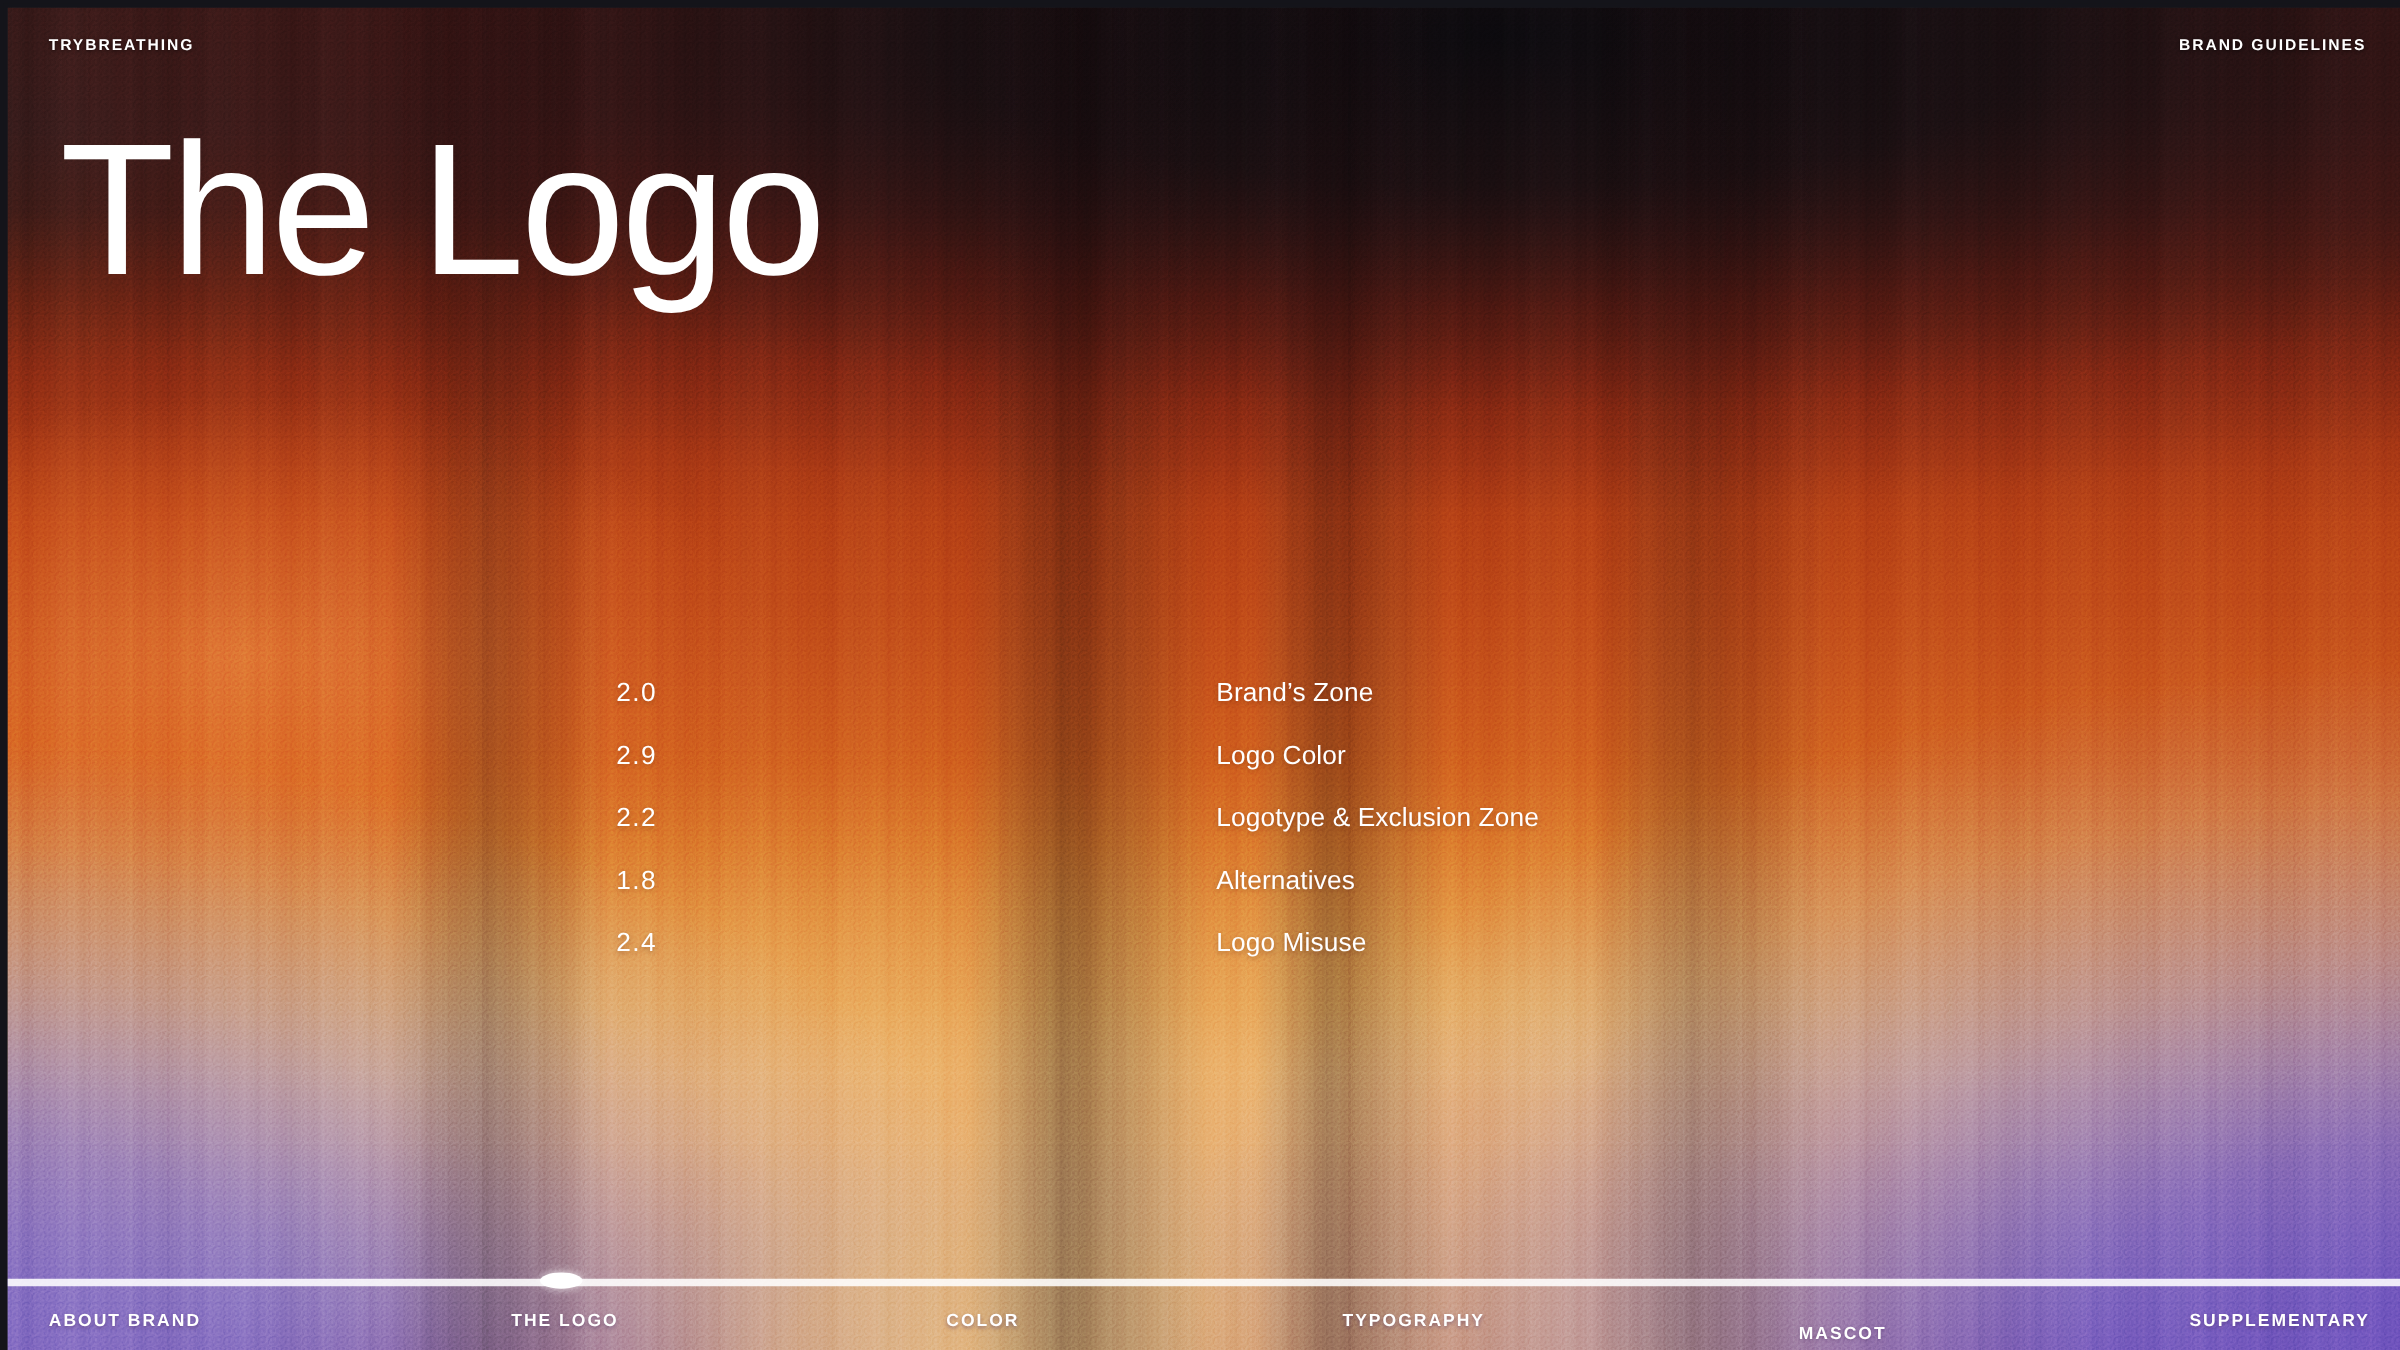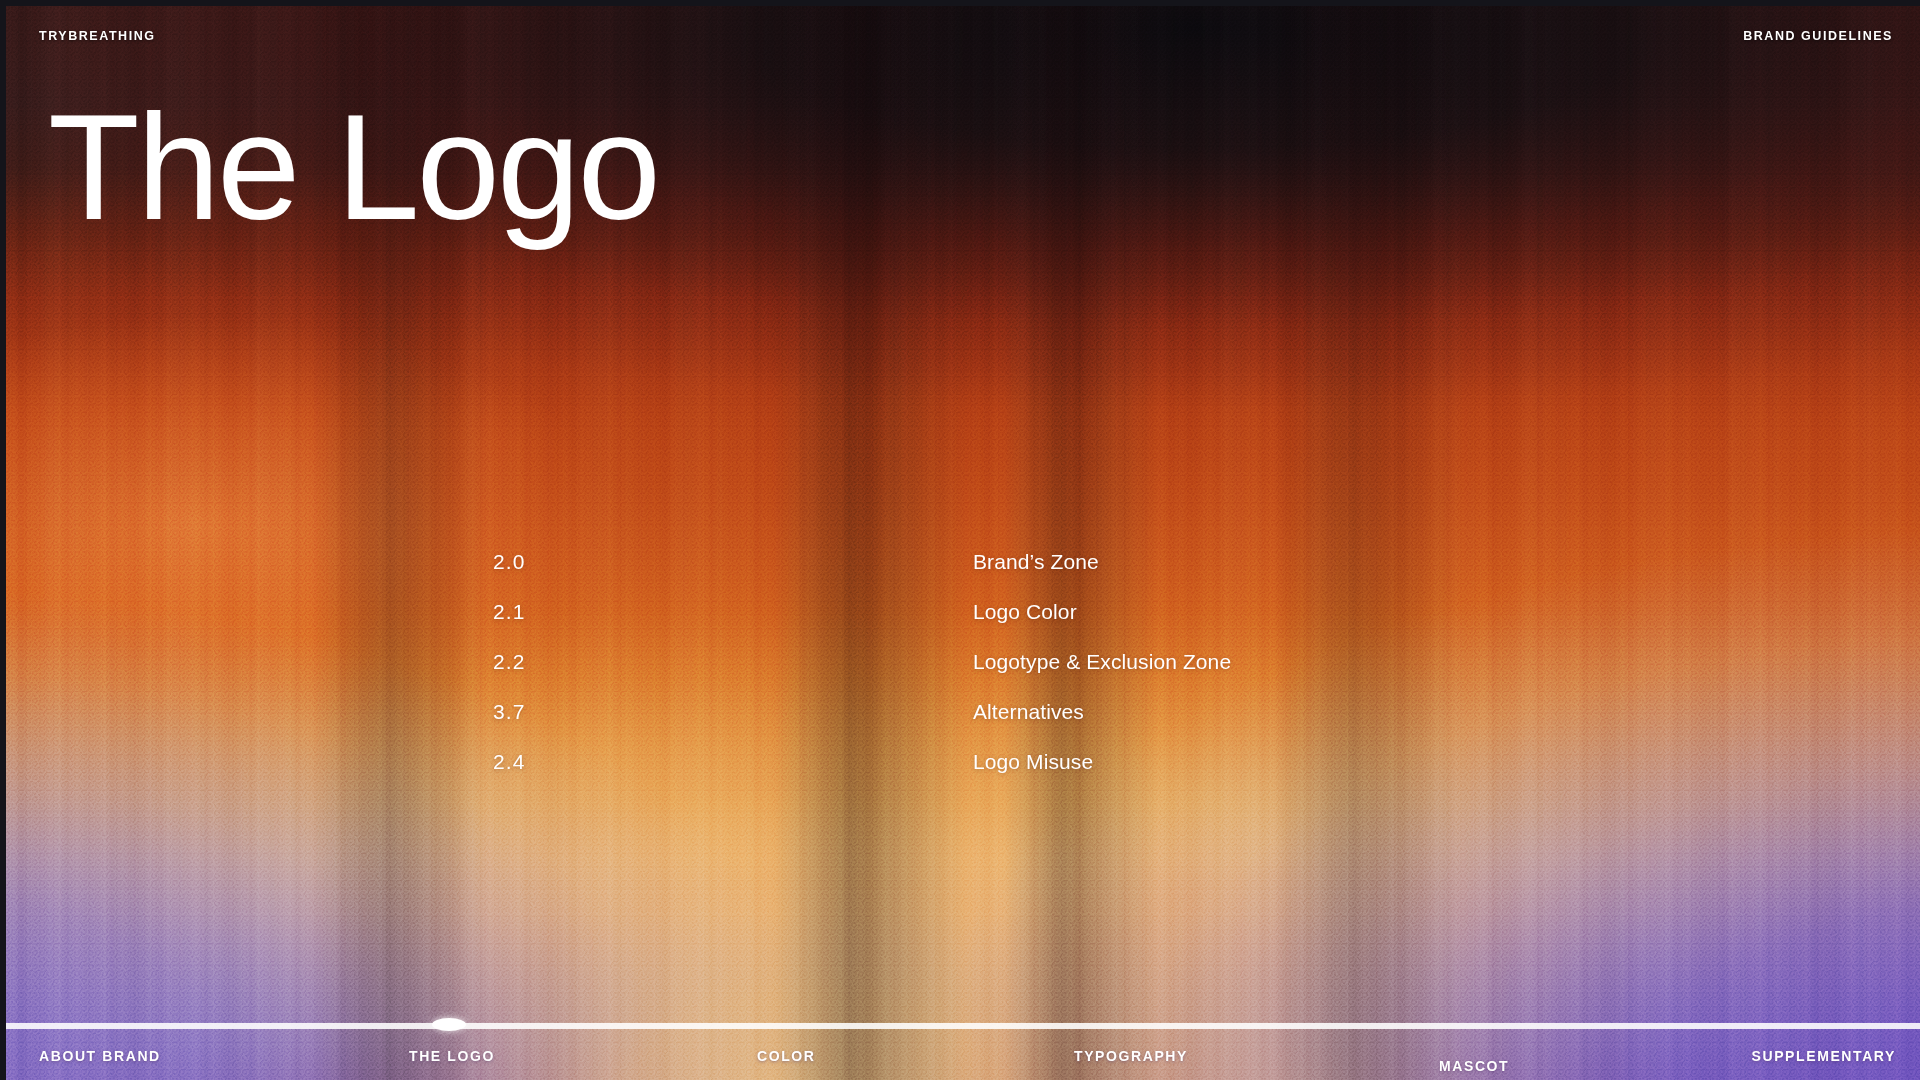--- a/index.html
+++ b/index.html
@@ -192,21 +192,21 @@
   }
 
   
   .toc {
     position:absolute;
     left:478px; top:528px;
     width:1100px;
   }
   .toc-row {
     display:flex;
-    align-items:center;
+    align-items:flex-start;
     height:50px;
   }
   .toc-num {
     width:480px;
     color:#ffffff;
     font-size:21px;
     font-weight:400;
     letter-spacing:1.1px;
     text-shadow:0 1px 4px rgba(90,30,10,.35);
   }
@@ -287,31 +287,31 @@
     </div>
 
     <div class="toc">
 
       <div class="toc-row">
         <div class="toc-num">2.0</div>
         <div class="toc-label">Brand’s Zone</div>
       </div>
 
       <div class="toc-row">
-        <div class="toc-num">2.1</div>
+        <div class="toc-num">2.9</div>
         <div class="toc-label">Logo Color</div>
       </div>
 
       <div class="toc-row">
         <div class="toc-num">2.2</div>
         <div class="toc-label">Logotype &amp; Exclusion Zone</div>
       </div>
 
       <div class="toc-row">
-        <div class="toc-num">3.7</div>
+        <div class="toc-num">1.8</div>
         <div class="toc-label">Alternatives</div>
       </div>
 
       <div class="toc-row">
         <div class="toc-num">2.4</div>
         <div class="toc-label">Logo Misuse</div>
       </div>
 
     </div>
 

